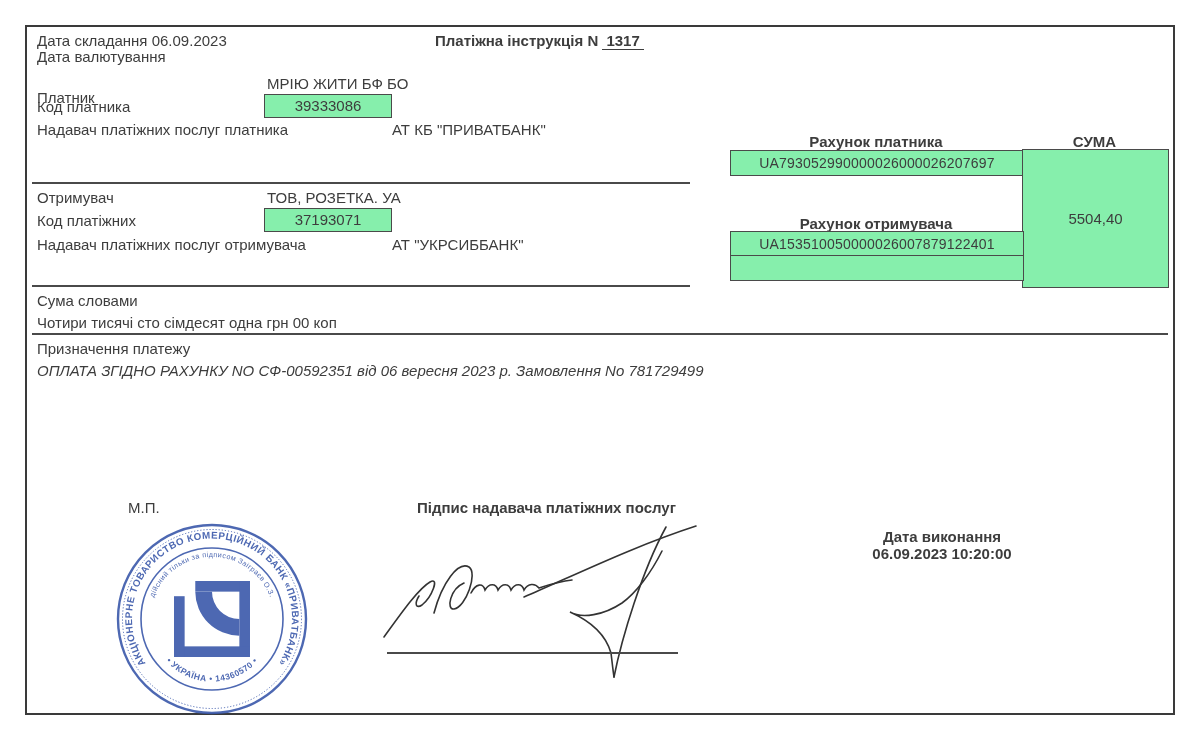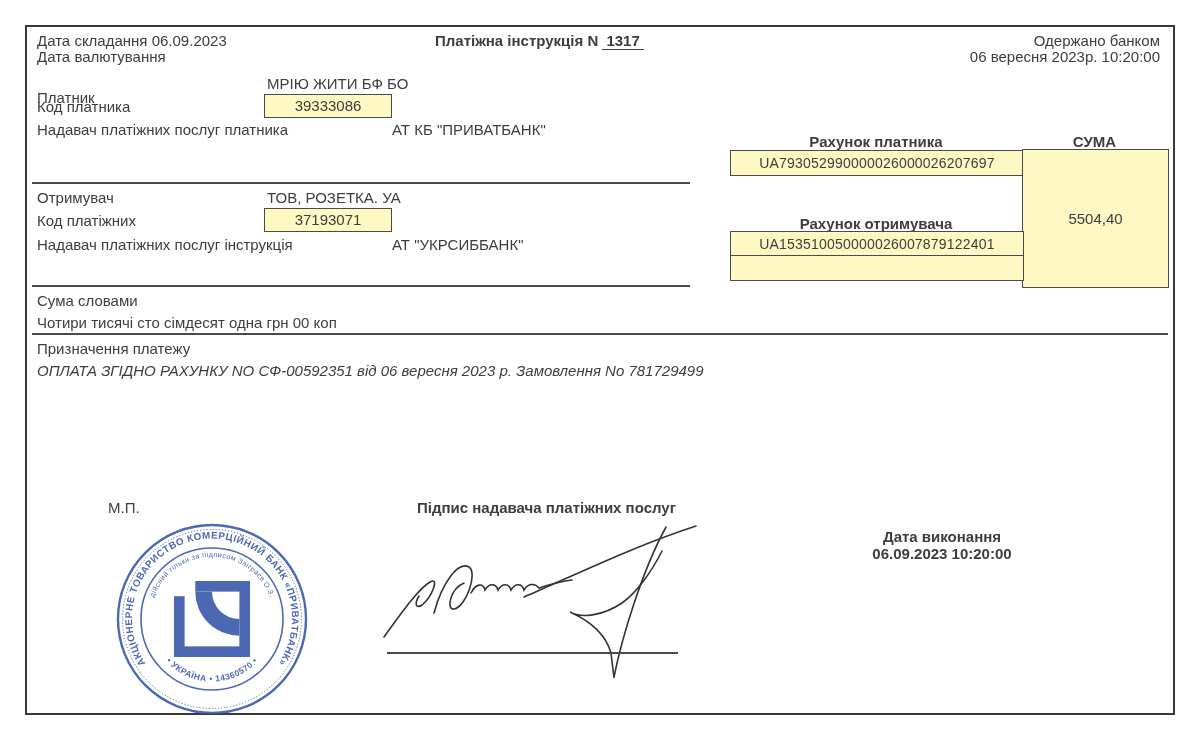--- a/index.html
+++ b/index.html
@@ -1,21 +1,21 @@
 <!DOCTYPE html>
 <html><head>
 <meta charset="utf-8">
 <style>
   html,body{margin:0;padding:0;background:#ffffff;}
   .canvas{position:relative;width:1200px;height:730px;background:#ffffff;overflow:hidden;
           font-family:"Liberation Sans",sans-serif;color:#3d3d3d;font-size:15px;line-height:16px;}
   .page{position:absolute;left:25px;top:25px;width:1146px;height:686px;border:2px solid #3a3a3a;}
   .abs{position:absolute;white-space:nowrap;}
   .b{font-weight:bold;}
-  .box{position:absolute;border:1.5px solid #4a4a4a;text-align:center;background:#fef9c3;}
+  .box{position:absolute;border:1.5px solid #4a4a4a;text-align:center;background:#86efac;}
   .hline{position:absolute;border-top:2px solid #4a4a4a;height:0;}
   .num-underline{border-bottom:1.5px solid #3d3d3d;padding:0 4px;}
   .acct{font-size:14px;letter-spacing:.2px;line-height:24px;}
   .codebox{line-height:21px;font-size:15px;}
   #date-created-row{left:10px;top:6px;}
   #date-value-row{left:10px;top:22px;}
   #doc-title{left:408px;top:6px;}
   #received-block{right:13px;top:6px;text-align:right;}
   #payer-name-label{left:10px;top:63px;}
   #payer-name{left:240px;top:49px;}
@@ -36,21 +36,21 @@
   #recipient-bank-label{left:10px;top:210px;}
   #recipient-bank{left:365px;top:210px;}
   #recipient-account-box{left:703px;top:204px;width:292px;height:24px;}
   #recipient-empty-box{left:703px;top:228px;width:292px;height:24px;}
   #sep2{left:5px;top:258px;width:658px;}
   #sum-words-label{left:10px;top:266px;}
   #sum-words{left:10px;top:288px;}
   #full-line{left:5px;top:306px;width:1136px;border-top-width:2.5px;}
   #purpose-label{left:10px;top:314px;}
   #purpose-text{left:10px;top:336px;font-style:italic;}
-  #mp-label{left:81px;top:473px;text-align:center;}
+  #mp-label{left:101px;top:473px;text-align:center;}
   #stamp-wrap{left:85px;top:492px;width:200px;height:200px;}
   #sig-label{left:390px;top:473px;}
   #signature-wrap{left:345px;top:492px;width:340px;height:170px;}
   #sig-line{left:360px;top:625px;width:291px;}
   #exec-block{left:810px;top:501px;width:210px;text-align:center;line-height:17px;}
   svg{display:block;}
 </style>
 </head>
 <body>
 
@@ -61,24 +61,20 @@
       <span>Дата складання</span>
       <span>06.09.2023</span>
     </div>
     <div class="abs" id="date-value-row">Дата валютування</div>
 
     <div class="abs b" id="doc-title">
       <span>Платіжна інструкція N</span>
       <span class="num-underline">1317</span>
     </div>
 
-    <div class="abs" id="received-block">
-      <div>Одержано банком</div>
-      <div>06 вересня 2023р. 10:20:00</div>
-    </div>
 
     <div class="abs" id="payer-name-label">Платник</div>
     <div class="abs" id="payer-name">МРІЮ ЖИТИ БФ БО</div>
     <div class="abs" id="payer-code-label">Код платника</div>
     <div class="box codebox" id="payer-code-box">39333086</div>
     <div class="abs" id="payer-bank-label">Надавач платіжних послуг платника</div>
     <div class="abs" id="payer-bank">АТ КБ "ПРИВАТБАНК"</div>
     <div class="abs b" id="payer-account-label">Рахунок платника</div>
     <div class="box acct" id="payer-account-box">UA793052990000026000026207697</div>
 
@@ -87,21 +83,21 @@
       <span>5504,40</span>
     </div>
 
     <div class="hline" id="sep1"></div>
 
     <div class="abs" id="recipient-name-label">Отримувач</div>
     <div class="abs" id="recipient-name">ТОВ, РОЗЕТКА. УА</div>
     <div class="abs" id="recipient-code-label">Код платіжних</div>
     <div class="box codebox" id="recipient-code-box">37193071</div>
     <div class="abs b" id="recipient-account-label">Рахунок отримувача</div>
-    <div class="abs" id="recipient-bank-label">Надавач платіжних послуг інструкція</div>
+    <div class="abs" id="recipient-bank-label">Надавач платіжних послуг отримувача</div>
     <div class="abs" id="recipient-bank">АТ "УКРСИББАНК"</div>
     <div class="box acct" id="recipient-account-box">UA153510050000026007879122401</div>
     <div class="box" id="recipient-empty-box"></div>
 
     <div class="hline" id="sep2"></div>
 
     <div class="abs" id="sum-words-label">Сума словами</div>
     <div class="abs" id="sum-words">Чотири тисячі сто сімдесят одна грн 00 коп</div>
 
     <div class="hline" id="full-line"></div>

